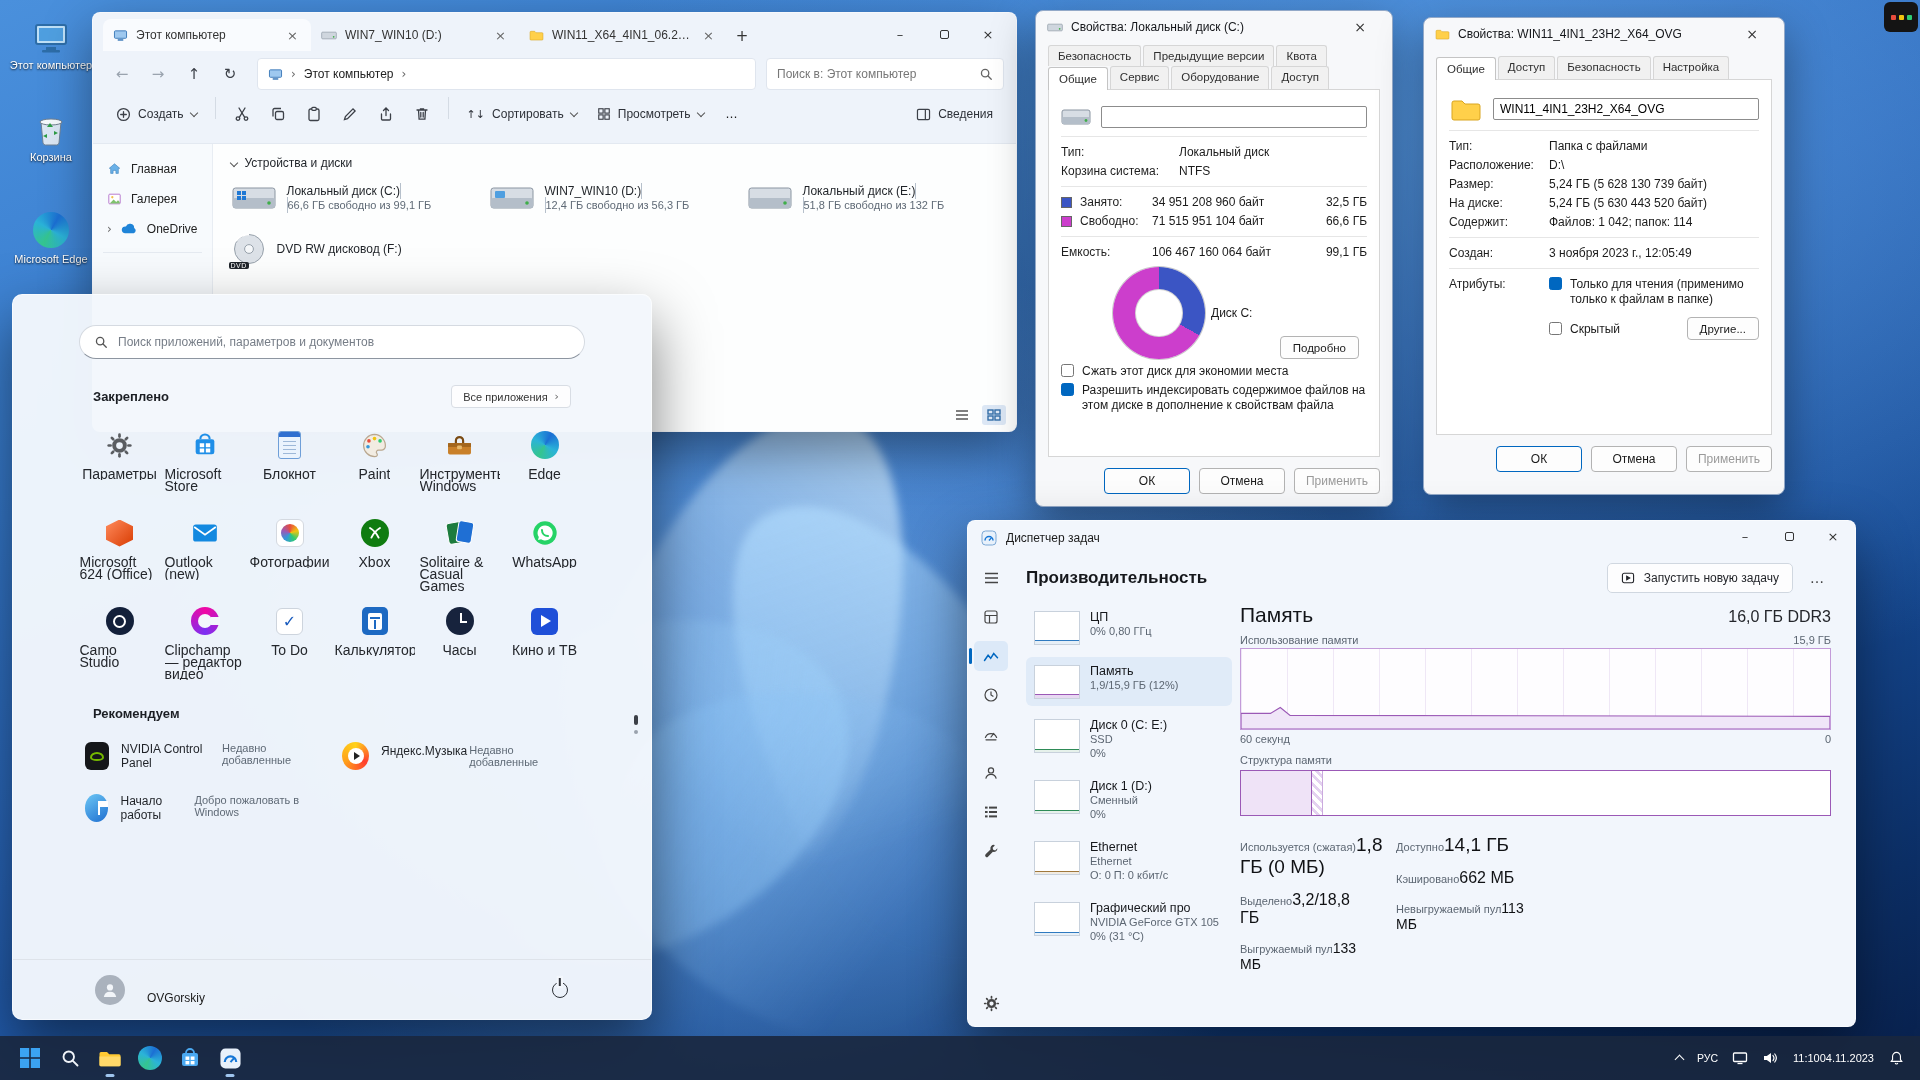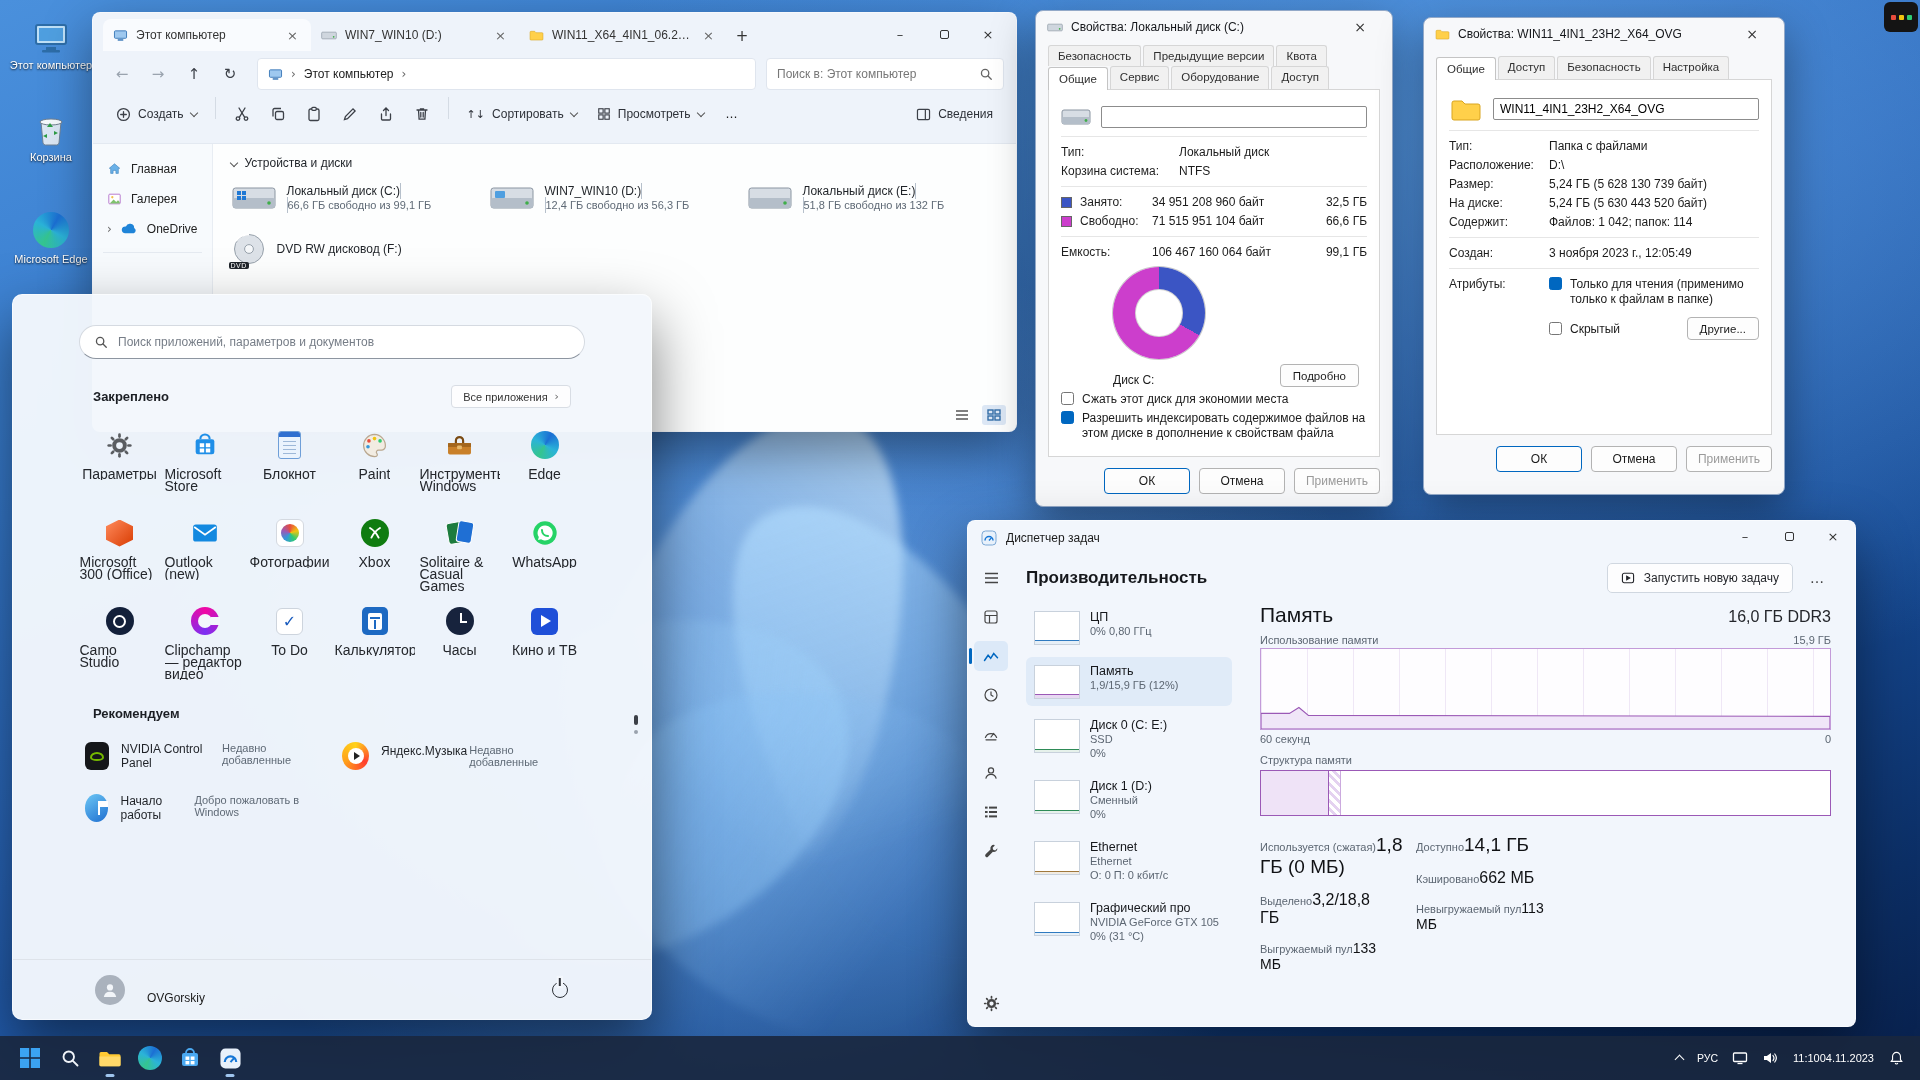--- a/index.html
+++ b/index.html
@@ -150,21 +150,21 @@
 .tmrail{width:46px;display:flex;flex-direction:column;align-items:center;padding:8px 0;gap:9px;flex:none}
 .rail{width:34px;height:30px;border-radius:5px;display:flex;align-items:center;justify-content:center;position:relative}
 .rail.on{background:#dce9f8}
 .rail.on::before{content:"";position:absolute;left:-5px;top:7px;width:3px;height:16px;border-radius:2px;background:#0067c0}
 .railspacer{flex:1}
 .tmmain{flex:1;display:flex;flex-direction:column;padding:2px 24px 0 12px;min-width:0}
 .tmhdr{display:flex;align-items:center;margin:6px 0 10px;gap:10px}
 .tmh1{font-size:17px;font-weight:700;color:#16181c}
 .runbtn{margin-left:auto;display:flex;align-items:center;gap:9px;border:1px solid #d0d7e0;background:#fdfdfe;border-radius:5px;padding:7px 13px;font-size:12px;color:#24262b}
 .tmdots{width:28px;text-align:center;font-size:14px;color:#444}
-.tmcols{flex:1;display:flex;gap:28px;min-height:0}
+.tmcols{flex:1;display:flex;gap:8px;min-height:0}
 .perflist{width:206px;display:flex;flex-direction:column;gap:5px;flex:none}
 .perf{display:flex;gap:10px;padding:7px 8px;border-radius:6px;align-items:flex-start}
 .perf.on{background:#e0ebf8}
 .thumb{width:46px;height:34px;border:1px solid #c8d1dc;background:#fff;position:relative;flex:none;margin-top:1px;overflow:hidden}
 .thumb i{position:absolute;left:0;right:0;bottom:0}
 .th-cpu i{height:12%;border-top:1.5px solid #2f7ac0;background:rgba(47,122,192,.12)}
 .th-mem i{border-top:1.5px solid #9b59b6;background:#e7d9f2}
 .th-dsk i{height:8%;border-top:1.5px solid #2e8b57;background:rgba(46,139,87,.12)}
 .th-eth i{height:8%;border-top:1.5px solid #a0783c;background:rgba(160,120,60,.15)}
 .th-gpu i{height:8%;border-top:1.5px solid #2f7ac0;background:rgba(47,122,192,.12)}
@@ -567,21 +567,21 @@
     <div class="app">
       <span class="aic">
           <span class="edgeball"></span>
         </span>
       <span class="applbl">Edge</span>
     </div>
     <div class="app">
       <span class="aic">
           <span class="m365"></span>
         </span>
-      <span class="applbl">Microsoft 300 (Office)</span>
+      <span class="applbl">Microsoft 624 (Office)</span>
     </div>
     <div class="app">
       <span class="aic">
           <svg width="28" height="24" viewBox="0 0 26 22">
             <rect x="2" y="3" width="22" height="16" rx="2.5" fill="#1389e0"></rect>
             <path d="M3 5.5 l10 7 10-7" fill="none" stroke="#fff" stroke-width="1.6"></path>
           </svg>
         </span>
       <span class="applbl">Outlook (new)</span>
     </div>
@@ -764,21 +764,21 @@
       <span>71 515 951 104 байт</span>
       <span style="margin-left:auto">66,6 ГБ</span>
     </div>
     <div class="dhr"></div>
     <div class="frow">
       <span class="flabel" style="width:91px">Емкость:</span>
       <span>106 467 160 064 байт</span>
       <span style="margin-left:auto">99,1 ГБ</span>
     </div>
     <div style="display:flex;align-items:flex-end;margin:8px 0 4px;padding:0 8px">
-      <span style="display:flex;flex-direction:column;gap:14px;margin-left:44px">
+      <span style="display:flex;flex-direction:row;align-items:center;gap:6px;margin-left:44px">
         <span class="donut" style="background: conic-gradient(rgb(59, 85, 196) 0deg, rgb(59, 85, 196) 33%, rgb(204, 62, 204) 33%, rgb(204, 62, 204) 100%);"></span>
         <span>Диск C:</span>
       </span>
       <span class="smallbtn" style="margin-left:auto">Подробно</span>
     </div>
     <div class="frow" style="align-items:flex-start">
       <span class="cb"></span>
       <span>Сжать этот диск для экономии места</span>
     </div>
     <div class="frow" style="align-items:flex-start">

